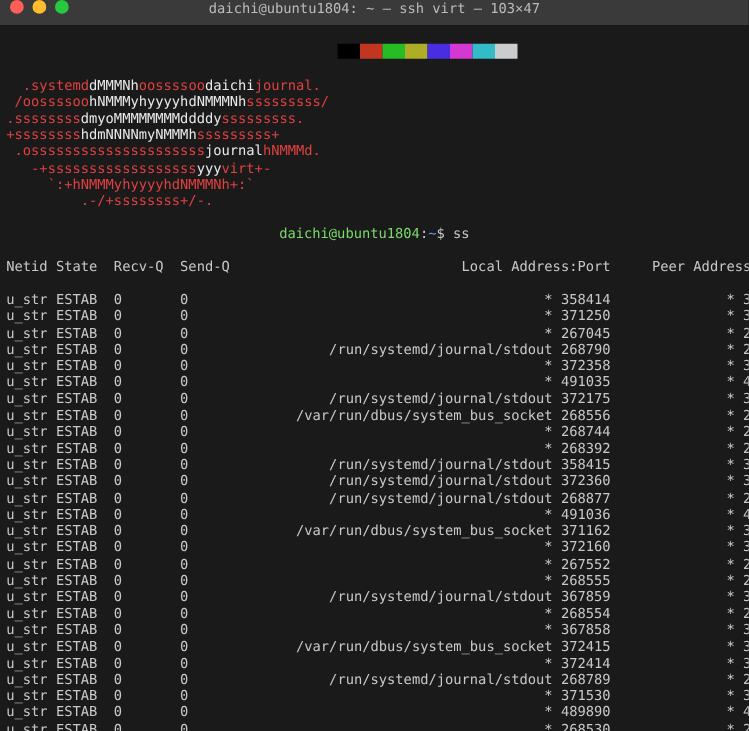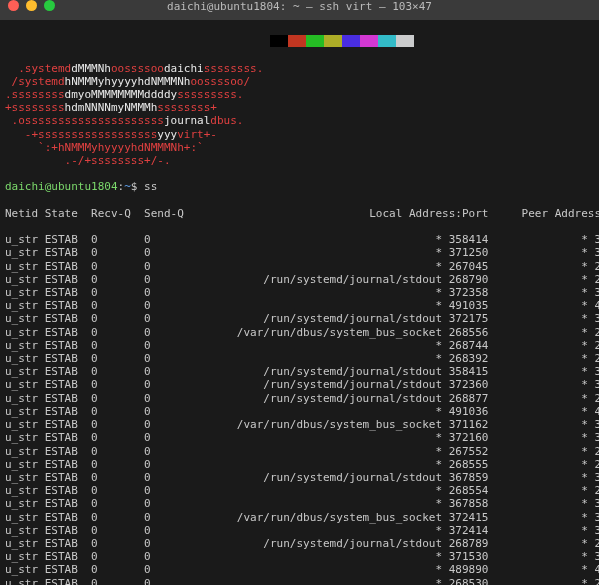--- a/index.html
+++ b/index.html
@@ -45,20 +45,21 @@
     white-space: pre;
   }
   .motd .red { color: #e04040; }
   .motd .white { color: #e8e8e8; }
   .prompt-user { color: #7bd96b; }
   .prompt-sep { color: #c8c8c8; }
   .prompt-path { color: #5f9ee8; }
   .prompt-end { color: #c8c8c8; }
   .sec {
     color: #c8c8c8;
+    text-align: center;
   }
   .swatch {
     display: inline-block;
     width: 18px;
     height: 12px;
     vertical-align: -2px;
   }
 </style>
 </head>
 <body>
@@ -67,25 +68,25 @@
   <div class="traffic">
     <div class="dot red"></div>
     <div class="dot yellow"></div>
     <div class="dot green"></div>
   </div>
   <div class="title">daichi@ubuntu1804: ~ — ssh virt — 103×47</div>
 </div>
 
 <div class="term">
 <div id="colorbar">                                        <span class="swatch" style="background:#000000"></span><span class="swatch" style="background:#c23621"></span><span class="swatch" style="background:#25bc24"></span><span class="swatch" style="background:#adad27"></span><span class="swatch" style="background:#492ee1"></span><span class="swatch" style="background:#d338d3"></span><span class="swatch" style="background:#33bbc8"></span><span class="swatch" style="background:#cbcccd"></span></div>
-<div id="motd"><div class="motd" style="white-space:pre"><span class="red">  .systemd</span><span class="white">dMMMNh</span><span class="red">oossssoo</span><span class="white">daichi</span><span class="red">ssssssss.</span>
-<span class="red"> /systemd</span><span class="white">hNMMMyhyyyyhdNMMMNh</span><span class="red">oossssoo/</span>
+<div id="motd"><div class="motd" style="white-space:pre"><span class="red">  .systemd</span><span class="white">dMMMNh</span><span class="red">oossssoo</span><span class="white">daichi</span><span class="red">journal.</span>
+<span class="red"> /oossssoo</span><span class="white">hNMMMyhyyyyhdNMMMNh</span><span class="red">sssssssss/</span>
 <span class="red">.ssssssss</span><span class="white">dmyoMMMMMMMMddddy</span><span class="red">sssssssss.</span>
-<span class="red">+ssssssss</span><span class="white">hdmNNNNmyNMMMh</span><span class="red">ssssssss+</span>
-<span class="red"> .osssssssssssssssssssss</span><span class="white">journal</span><span class="red">dbus.</span>
+<span class="red">+ssssssss</span><span class="white">hdmNNNNmyNMMMh</span><span class="red">sssssssss+</span>
+<span class="red"> .osssssssssssssssssssss</span><span class="white">journal</span><span class="red">hNMMMd.</span>
 <span class="red">   -+ssssssssssssssssss</span><span class="white">yyy</span><span class="red">virt+-</span>
 <span class="red">     `:+hNMMMyhyyyyhdNMMMNh+:`</span>
 <span class="red">         .-/+ssssssss+/-.</span>
 </div></div>
 <div class="sec"><span class="prompt-user">daichi@ubuntu1804</span><span class="prompt-sep">:</span><span class="prompt-path">~</span><span class="prompt-end">$</span> <span>ss</span></div>
 <div class="sec" id="hdr">Netid State  Recv-Q  Send-Q                            Local Address:Port     Peer Address:Port</div>
 <div class="sec" id="rows">u_str ESTAB  0       0                                           * 358414              * 358415
 u_str ESTAB  0       0                                           * 371250              * 372175
 u_str ESTAB  0       0                                           * 267045              * 268790
 u_str ESTAB  0       0                 /run/systemd/journal/stdout 268790              * 267045

